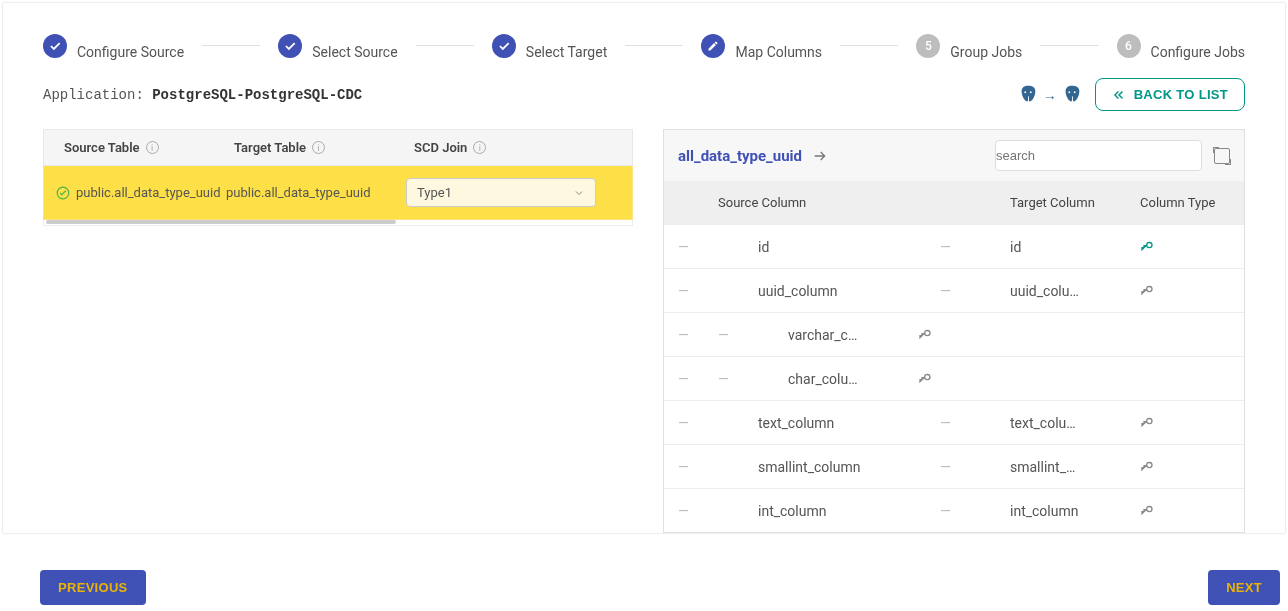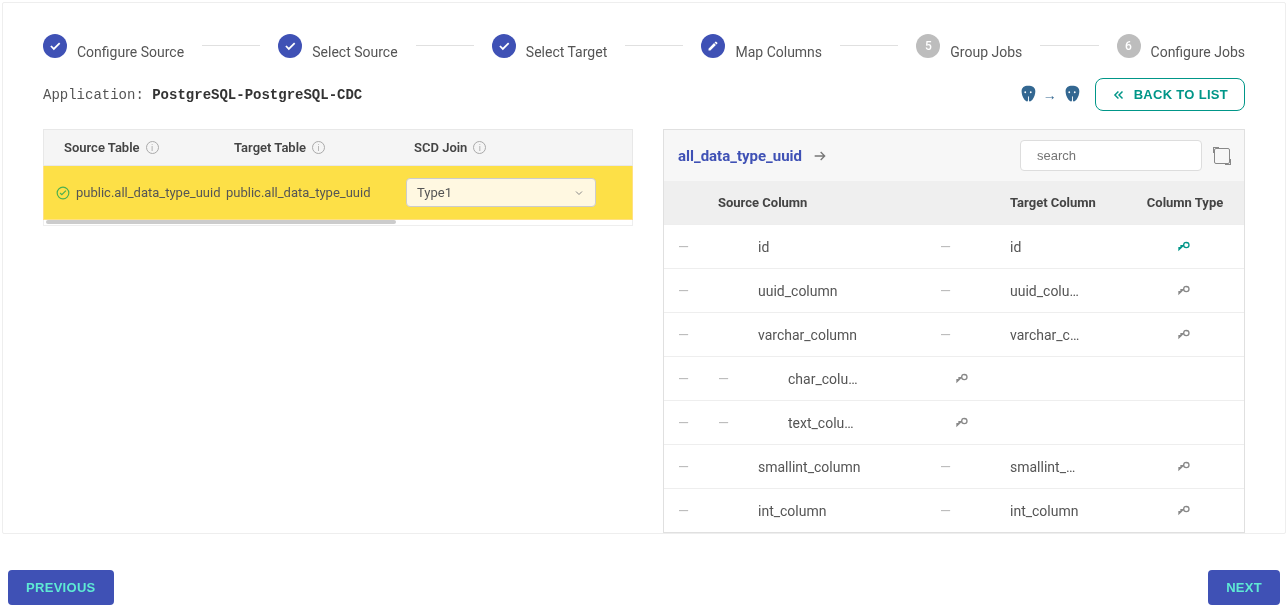--- a/index.html
+++ b/index.html
@@ -44,47 +44,47 @@
   .scd-select { display: flex; align-items: center; justify-content: space-between; border: 1px solid #ccc; border-radius: 4px; padding: 6px 10px; background: #fff8e1; cursor: pointer; width: 190px; font-size:13px;}
   .chevron-down { color: #888; }
   .left-scroll { height:6px; border:1px solid #eee; border-top:none; position:relative;}
   .left-scroll-thumb { position:absolute; left:2px; top:0; height:4px; width:350px; background:#ccc; border-radius:2px;}
 
   
   .right-top { display: flex; align-items: center; justify-content: space-between; padding: 10px 14px; border-top:1px solid #e0e0e0; background:#f7f7f7;}
   .right-title { color: #3f51b5; font-size: 15px; font-weight: 700; display:flex; align-items:center; gap:10px;}
   .arrow-right { color:#777; }
   .right-top-actions { display: flex; align-items: center; gap: 12px; }
-  .search-input { border: 1px solid #ddd; border-radius: 4px; padding: 7px 16px; font-size: 13px; width: 182px; outline:none; }
+  .search-input { border: 1px solid #ddd; border-radius: 4px; padding: 7px 0; font-size: 13px; width: 207px; outline:none; }
   .expand-icon { width: 16px; height: 16px; border: 1.5px solid #888; border-radius: 2px; position: relative; cursor:pointer; }
   .expand-icon::before, .expand-icon::after { content:''; position:absolute; width:5px; height:5px; border:1.5px solid #888;}
   .expand-icon::before { top:-2px; left:-2px; border-right:none; border-bottom:none;}
   .expand-icon::after { bottom:-2px; right:-2px; border-left:none; border-top:none;}
 
   .right-sub { display: flex; align-items: center; justify-content: space-between; padding: 10px 14px; background:#f7f7f7; font-size:13px;}
   .unmap { color: #009688; font-weight: 500; cursor:pointer; }
 
-  .right-cols { display: flex; padding: 14px 14px; background: #efefef; font-weight:700; color:#444; font-size:13px;}
+  .right-cols { display: flex; padding: 14px 14px; background: #efefef; font-weight:400; color:#444; font-size:13px;}
   .rcol-drag { width: 40px; }
   .rcol-src { flex: 1; }
   .rcol-tgt-drag { width: 30px; }
   .rcol-tgt { width: 130px; }
-  .rcol-type { width: 90px; text-align:center; }
+  .rcol-type { width: 90px; text-align:left; }
 
   .right-rows { max-height: 310px; overflow-y: auto; }
   .right-row { display: flex; align-items: center; padding: 12px 14px; border-top: 1px solid #eee; font-size: 14px; color: #555; }
   .drag-handle { color: #bbb; font-size: 14px; letter-spacing:-2px;}
   .key-icon { color: #888; display:inline-block;}
   .key-icon.primary { color: #009688; }
   .key-svg { width:16px; height:16px; }
   .ellipsis { white-space: nowrap; overflow: hidden; text-overflow: ellipsis; margin-left: 40px; }
 
   
   .footer { position: absolute; bottom: 6px; left: 8px; right: 8px; display: flex; justify-content: space-between; }
-  .nav-btn { background: #3f51b5; color: #5eead4; border: none; padding: 10px 18px; border-radius: 4px; font-weight: 600; font-size: 13px; cursor: pointer; letter-spacing:0.3px;}
+  .nav-btn { background: #3f51b5; color: #eab308; border: none; padding: 10px 18px; border-radius: 4px; font-weight: 600; font-size: 13px; cursor: pointer; letter-spacing:0.3px;margin-left:32px;}
 
   
   .right-rows::-webkit-scrollbar { width:8px;}
   .right-rows::-webkit-scrollbar-thumb { background:#ccc; border-radius:4px;}
 </style>
 </head>
 <body>
 
 <div class="wizard-container">
 
@@ -239,39 +239,39 @@
             <div class="rcol-src ellipsis">uuid_column</div>
             <div class="rcol-tgt-drag"><span class="drag-handle">—</span></div>
             <div class="rcol-tgt ellipsis">uuid_colu…</div>
             <div class="rcol-type"><span class="key-icon "><svg class="key-svg" viewBox="0 0 24 24">
                   <path fill="none" stroke="currentColor" stroke-width="2" d="M14 8a4 4 0 11-4 4l-7 7v-3h3v-3h3l1-1a4 4 0 014-4z"></path>
                   <circle cx="15" cy="9" r="1" fill="currentColor"></circle>
                 </svg></span></div>
           </div>
           <div class="right-row">
             <div class="rcol-drag"><span class="drag-handle">—</span></div>
-            <div class="rcol-src ellipsis">varchar_column</div>
             <div class="rcol-tgt-drag"><span class="drag-handle">—</span></div>
             <div class="rcol-tgt ellipsis">varchar_c…</div>
             <div class="rcol-type"><span class="key-icon "><svg class="key-svg" viewBox="0 0 24 24">
                   <path fill="none" stroke="currentColor" stroke-width="2" d="M14 8a4 4 0 11-4 4l-7 7v-3h3v-3h3l1-1a4 4 0 014-4z"></path>
                   <circle cx="15" cy="9" r="1" fill="currentColor"></circle>
                 </svg></span></div>
           </div>
           <div class="right-row">
             <div class="rcol-drag"><span class="drag-handle">—</span></div>
             <div class="rcol-tgt-drag"><span class="drag-handle">—</span></div>
             <div class="rcol-tgt ellipsis">char_colu…</div>
             <div class="rcol-type"><span class="key-icon "><svg class="key-svg" viewBox="0 0 24 24">
                   <path fill="none" stroke="currentColor" stroke-width="2" d="M14 8a4 4 0 11-4 4l-7 7v-3h3v-3h3l1-1a4 4 0 014-4z"></path>
                   <circle cx="15" cy="9" r="1" fill="currentColor"></circle>
                 </svg></span></div>
           </div>
           <div class="right-row">
             <div class="rcol-drag"><span class="drag-handle">—</span></div>
+            <div class="rcol-src ellipsis">text_column</div>
             <div class="rcol-tgt-drag"><span class="drag-handle">—</span></div>
             <div class="rcol-tgt ellipsis">text_colu…</div>
             <div class="rcol-type"><span class="key-icon "><svg class="key-svg" viewBox="0 0 24 24">
                   <path fill="none" stroke="currentColor" stroke-width="2" d="M14 8a4 4 0 11-4 4l-7 7v-3h3v-3h3l1-1a4 4 0 014-4z"></path>
                   <circle cx="15" cy="9" r="1" fill="currentColor"></circle>
                 </svg></span></div>
           </div>
           <div class="right-row">
             <div class="rcol-drag"><span class="drag-handle">—</span></div>
             <div class="rcol-src ellipsis">smallint_column</div>

